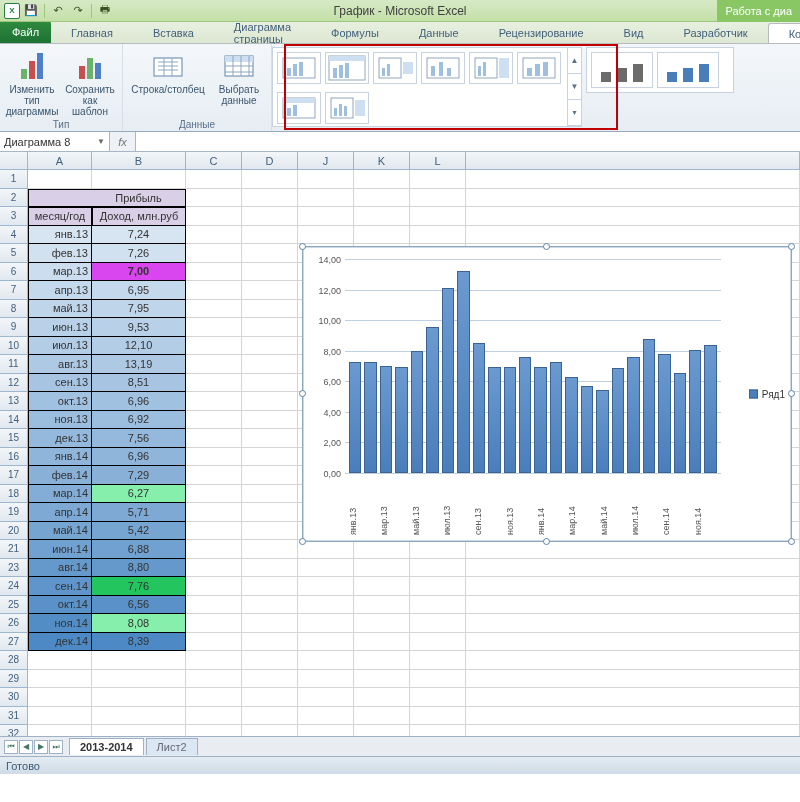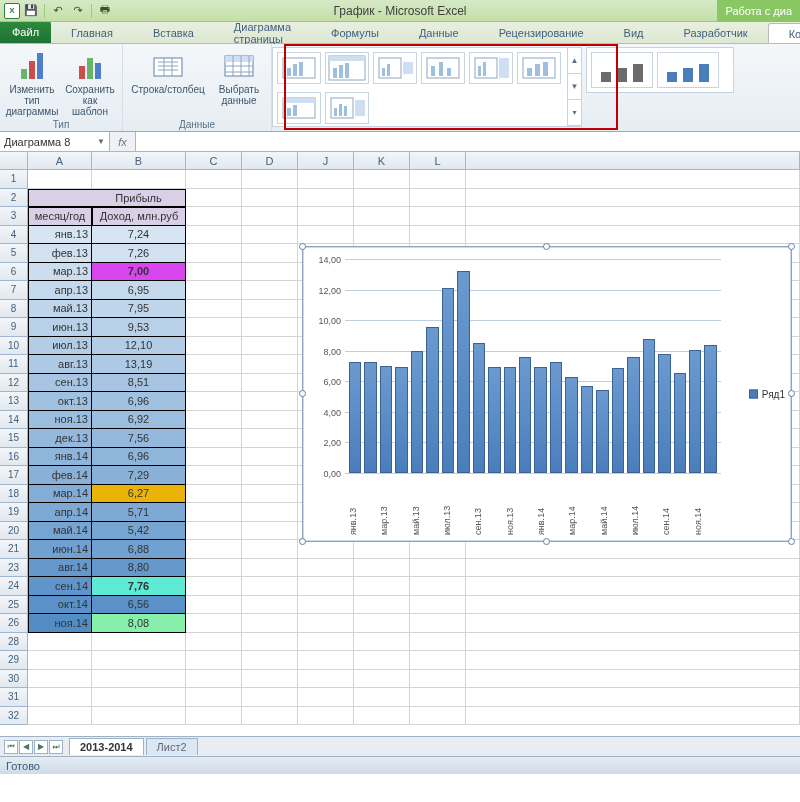--- a/index.html
+++ b/index.html
@@ -513,21 +513,21 @@
         <div class="cell" style="width: 56px;"></div>
         <div class="cell" style="width: 56px;"></div>
         <div class="cell" style="width: 56px;"></div>
         <div class="cell" style="width: 56px;"></div>
         <div class="cell" style="width: 56px;"></div>
         <div class="cell" style="flex: 1 1 0%;"></div>
       </div>
       <div class="row">
         <div class="rowh">18</div>
         <div class="cell c-a data-a" style="width: 64px; background: rgb(131, 173, 214);">мар.14</div>
-        <div class="cell c-b data-b" style="width: 94px; background: #eab308;">6,27</div>
+        <div class="cell c-b data-b" style="width: 94px; background: #86efac;">6,27</div>
         <div class="cell" style="width: 56px;"></div>
         <div class="cell" style="width: 56px;"></div>
         <div class="cell" style="width: 56px;"></div>
         <div class="cell" style="width: 56px;"></div>
         <div class="cell" style="width: 56px;"></div>
         <div class="cell" style="flex: 1 1 0%;"></div>
       </div>
       <div class="row">
         <div class="rowh">19</div>
         <div class="cell c-a data-a" style="width: 64px; background: rgb(125, 169, 212);">апр.14</div>
@@ -568,21 +568,21 @@
         <div class="cell" style="width: 56px;"></div>
         <div class="cell" style="width: 56px;"></div>
         <div class="cell" style="width: 56px;"></div>
         <div class="cell" style="width: 56px;"></div>
         <div class="cell" style="width: 56px;"></div>
         <div class="cell" style="flex: 1 1 0%;"></div>
       </div>
       <div class="row">
         <div class="rowh">24</div>
         <div class="cell c-a data-a" style="width: 64px; background: rgb(95, 149, 202);">сен.14</div>
-        <div class="cell c-b data-b" style="width: 94px; background: #5eead4; font-weight: bold;">7,76</div>
+        <div class="cell c-b data-b" style="width: 94px; background: #22c55e;">7,76</div>
         <div class="cell" style="width: 56px;"></div>
         <div class="cell" style="width: 56px;"></div>
         <div class="cell" style="width: 56px;"></div>
         <div class="cell" style="width: 56px;"></div>
         <div class="cell" style="width: 56px;"></div>
         <div class="cell" style="flex: 1 1 0%;"></div>
       </div>
       <div class="row">
         <div class="rowh">25</div>
         <div class="cell c-a data-a" style="width: 64px; background: rgb(89, 145, 200);">окт.14</div>
@@ -591,20 +591,31 @@
         <div class="cell" style="width: 56px;"></div>
         <div class="cell" style="width: 56px;"></div>
         <div class="cell" style="width: 56px;"></div>
         <div class="cell" style="width: 56px;"></div>
         <div class="cell" style="flex: 1 1 0%;"></div>
       </div>
       <div class="row">
         <div class="rowh">26</div>
         <div class="cell c-a data-a" style="width: 64px; background: rgb(83, 141, 198);">ноя.14</div>
         <div class="cell c-b data-b" style="width: 94px; background: #86efac;">8,08</div>
+        <div class="cell" style="width: 56px;"></div>
+        <div class="cell" style="width: 56px;"></div>
+        <div class="cell" style="width: 56px;"></div>
+        <div class="cell" style="width: 56px;"></div>
+        <div class="cell" style="width: 56px;"></div>
+        <div class="cell" style="flex: 1 1 0%;"></div>
+      </div>
+      <div class="row">
+        <div class="rowh">27</div>
+        <div class="cell c-a data-a" style="width: 64px; background: rgb(77, 137, 196);">дек.14</div>
+        <div class="cell c-b data-b" style="width: 94px; background: rgb(77, 137, 196);">8,39</div>
         <div class="cell" style="width: 56px;"></div>
         <div class="cell" style="width: 56px;"></div>
         <div class="cell" style="width: 56px;"></div>
         <div class="cell" style="width: 56px;"></div>
         <div class="cell" style="width: 56px;"></div>
         <div class="cell" style="flex: 1 1 0%;"></div>
       </div>
       <div class="row">
         <div class="rowh">28</div>
         <div class="cell" style="width: 64px;"></div>

